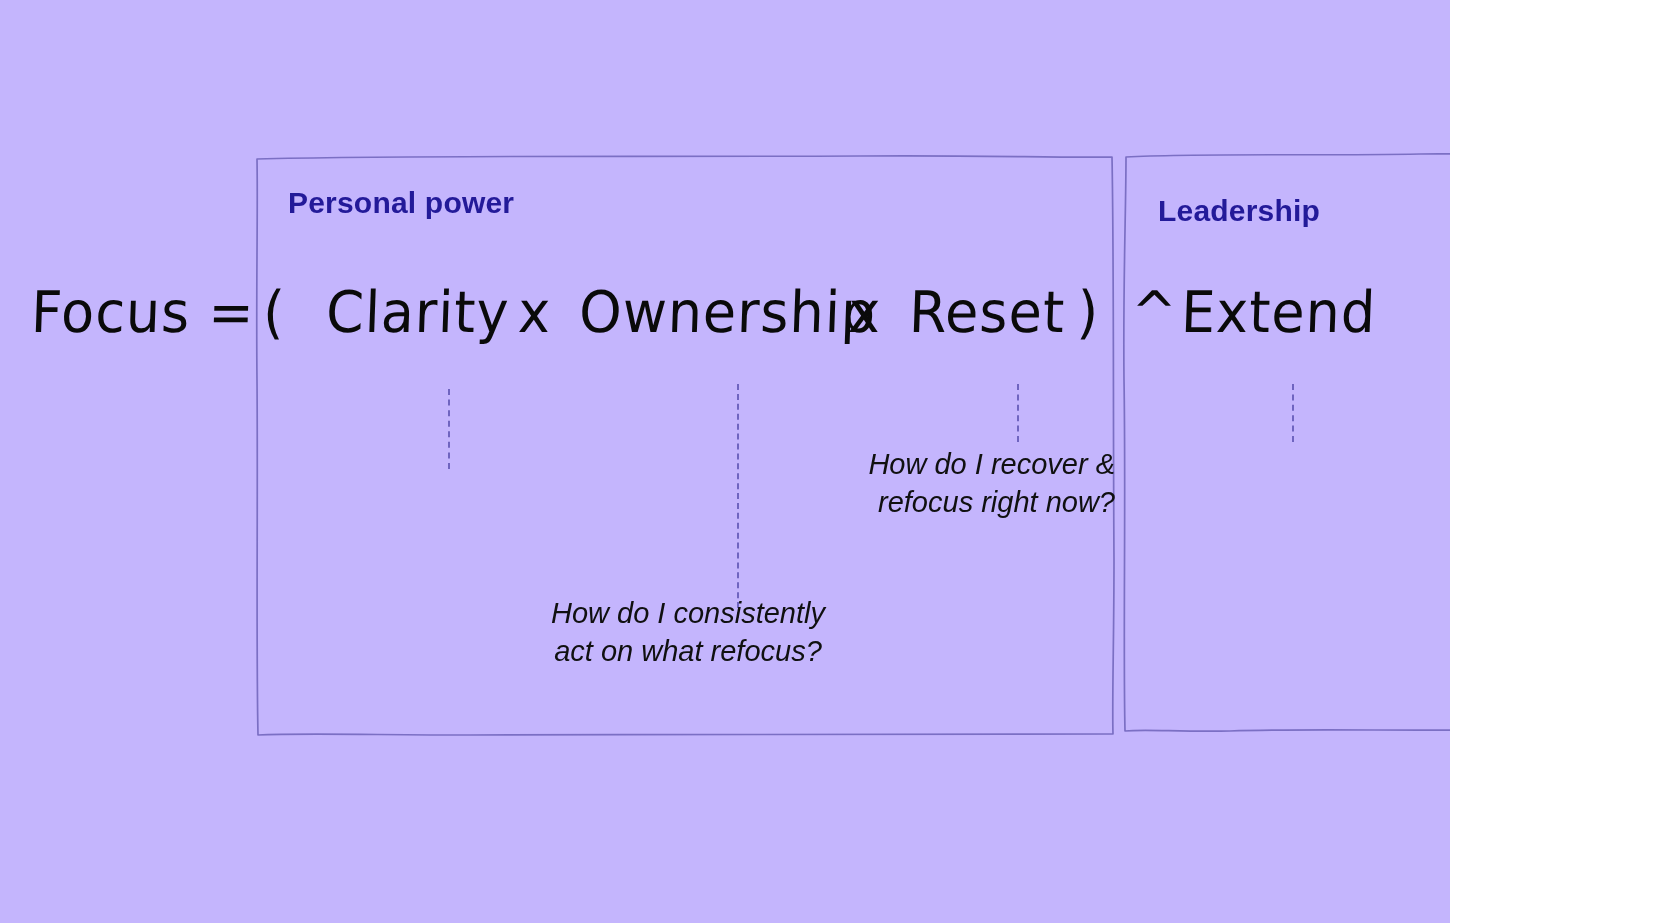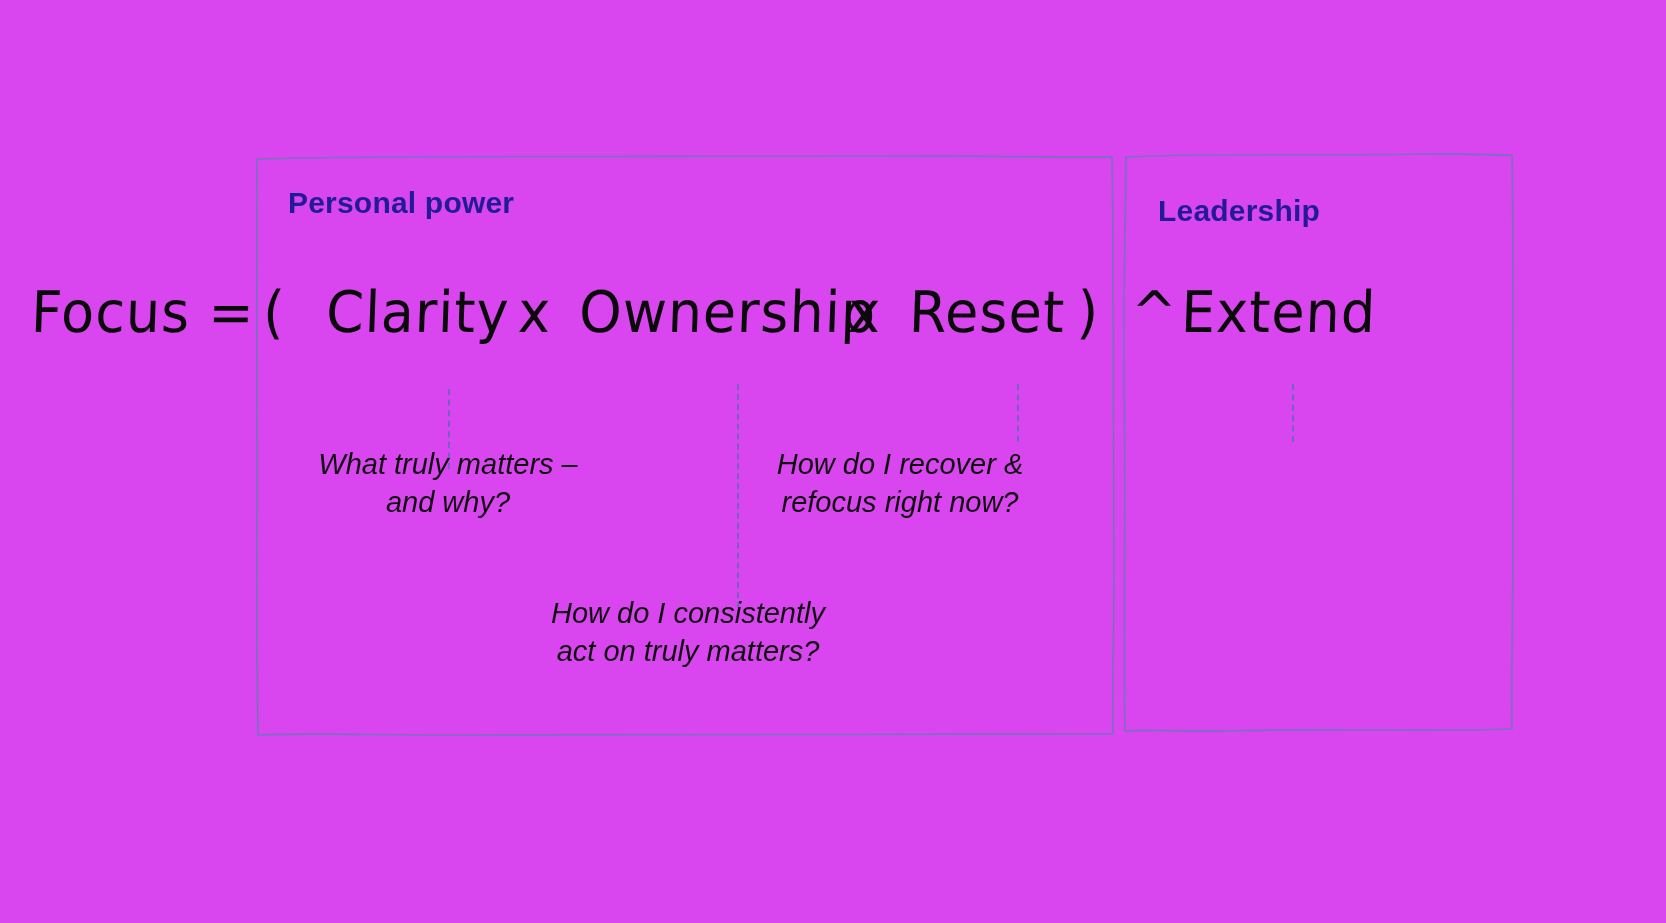--- a/index.html
+++ b/index.html
@@ -6,23 +6,23 @@
   html, body {
     margin: 0;
     padding: 0;
     background: #ffffff;
   }
   body {
     font-family: "Liberation Sans", sans-serif;
   }
   #canvas {
     position: relative;
-    width: 1666px;
+    width: 1450px;
     height: 923px;
-    background: #d946ef;
+    background: #c4b5fd;
     overflow: hidden;
   }
   .box-layer {
     position: absolute;
     left: 0;
     top: 0;
     width: 1666px;
     height: 923px;
     pointer-events: none;
   }
@@ -71,21 +71,21 @@
     position: absolute;
     font-family: "Liberation Sans", sans-serif;
     font-style: italic;
     font-size: 29px;
     line-height: 38px;
     color: #101010;
     text-align: center;
     white-space: pre-line;
   }
   #caption-clarity   { left: 258px;  top: 445px; width: 380px; }
-  #caption-reset     { left: 720px;  top: 445px; width: 360px; }
+  #caption-reset     { left: 755px;  top: 445px; width: 360px; text-align: right; }
   #caption-ownership { left: 480px;  top: 594px; width: 416px; }
   #caption-extend    { left: 1132px; top: 445px; width: 382px; }
 
   .connector {
     position: absolute;
     width: 0;
     border-left: 2px dashed #6f64c0;
   }
   #connector-clarity   { left: 448px;  top: 389px; height: 80px; }
   #connector-ownership { left: 737px;  top: 384px; height: 234px; }
@@ -144,23 +144,21 @@
     <span class="eq-token" id="eq-caret">^</span>
 
     <span class="eq-token" id="eq-extend">Extend</span>
   </div>
 
   <div class="connector" id="connector-clarity"></div>
   <div class="connector" id="connector-ownership"></div>
   <div class="connector" id="connector-reset"></div>
   <div class="connector" id="connector-extend"></div>
 
-  <div class="caption" id="caption-clarity">What truly matters –
-and why?</div>
 
   <div class="caption" id="caption-ownership">How do I consistently
-act on truly matters?</div>
+act on what refocus?</div>
 
   <div class="caption" id="caption-reset">How do I recover &amp;
 refocus right now?</div>
 
 
 </div>
 
 </body></html>

